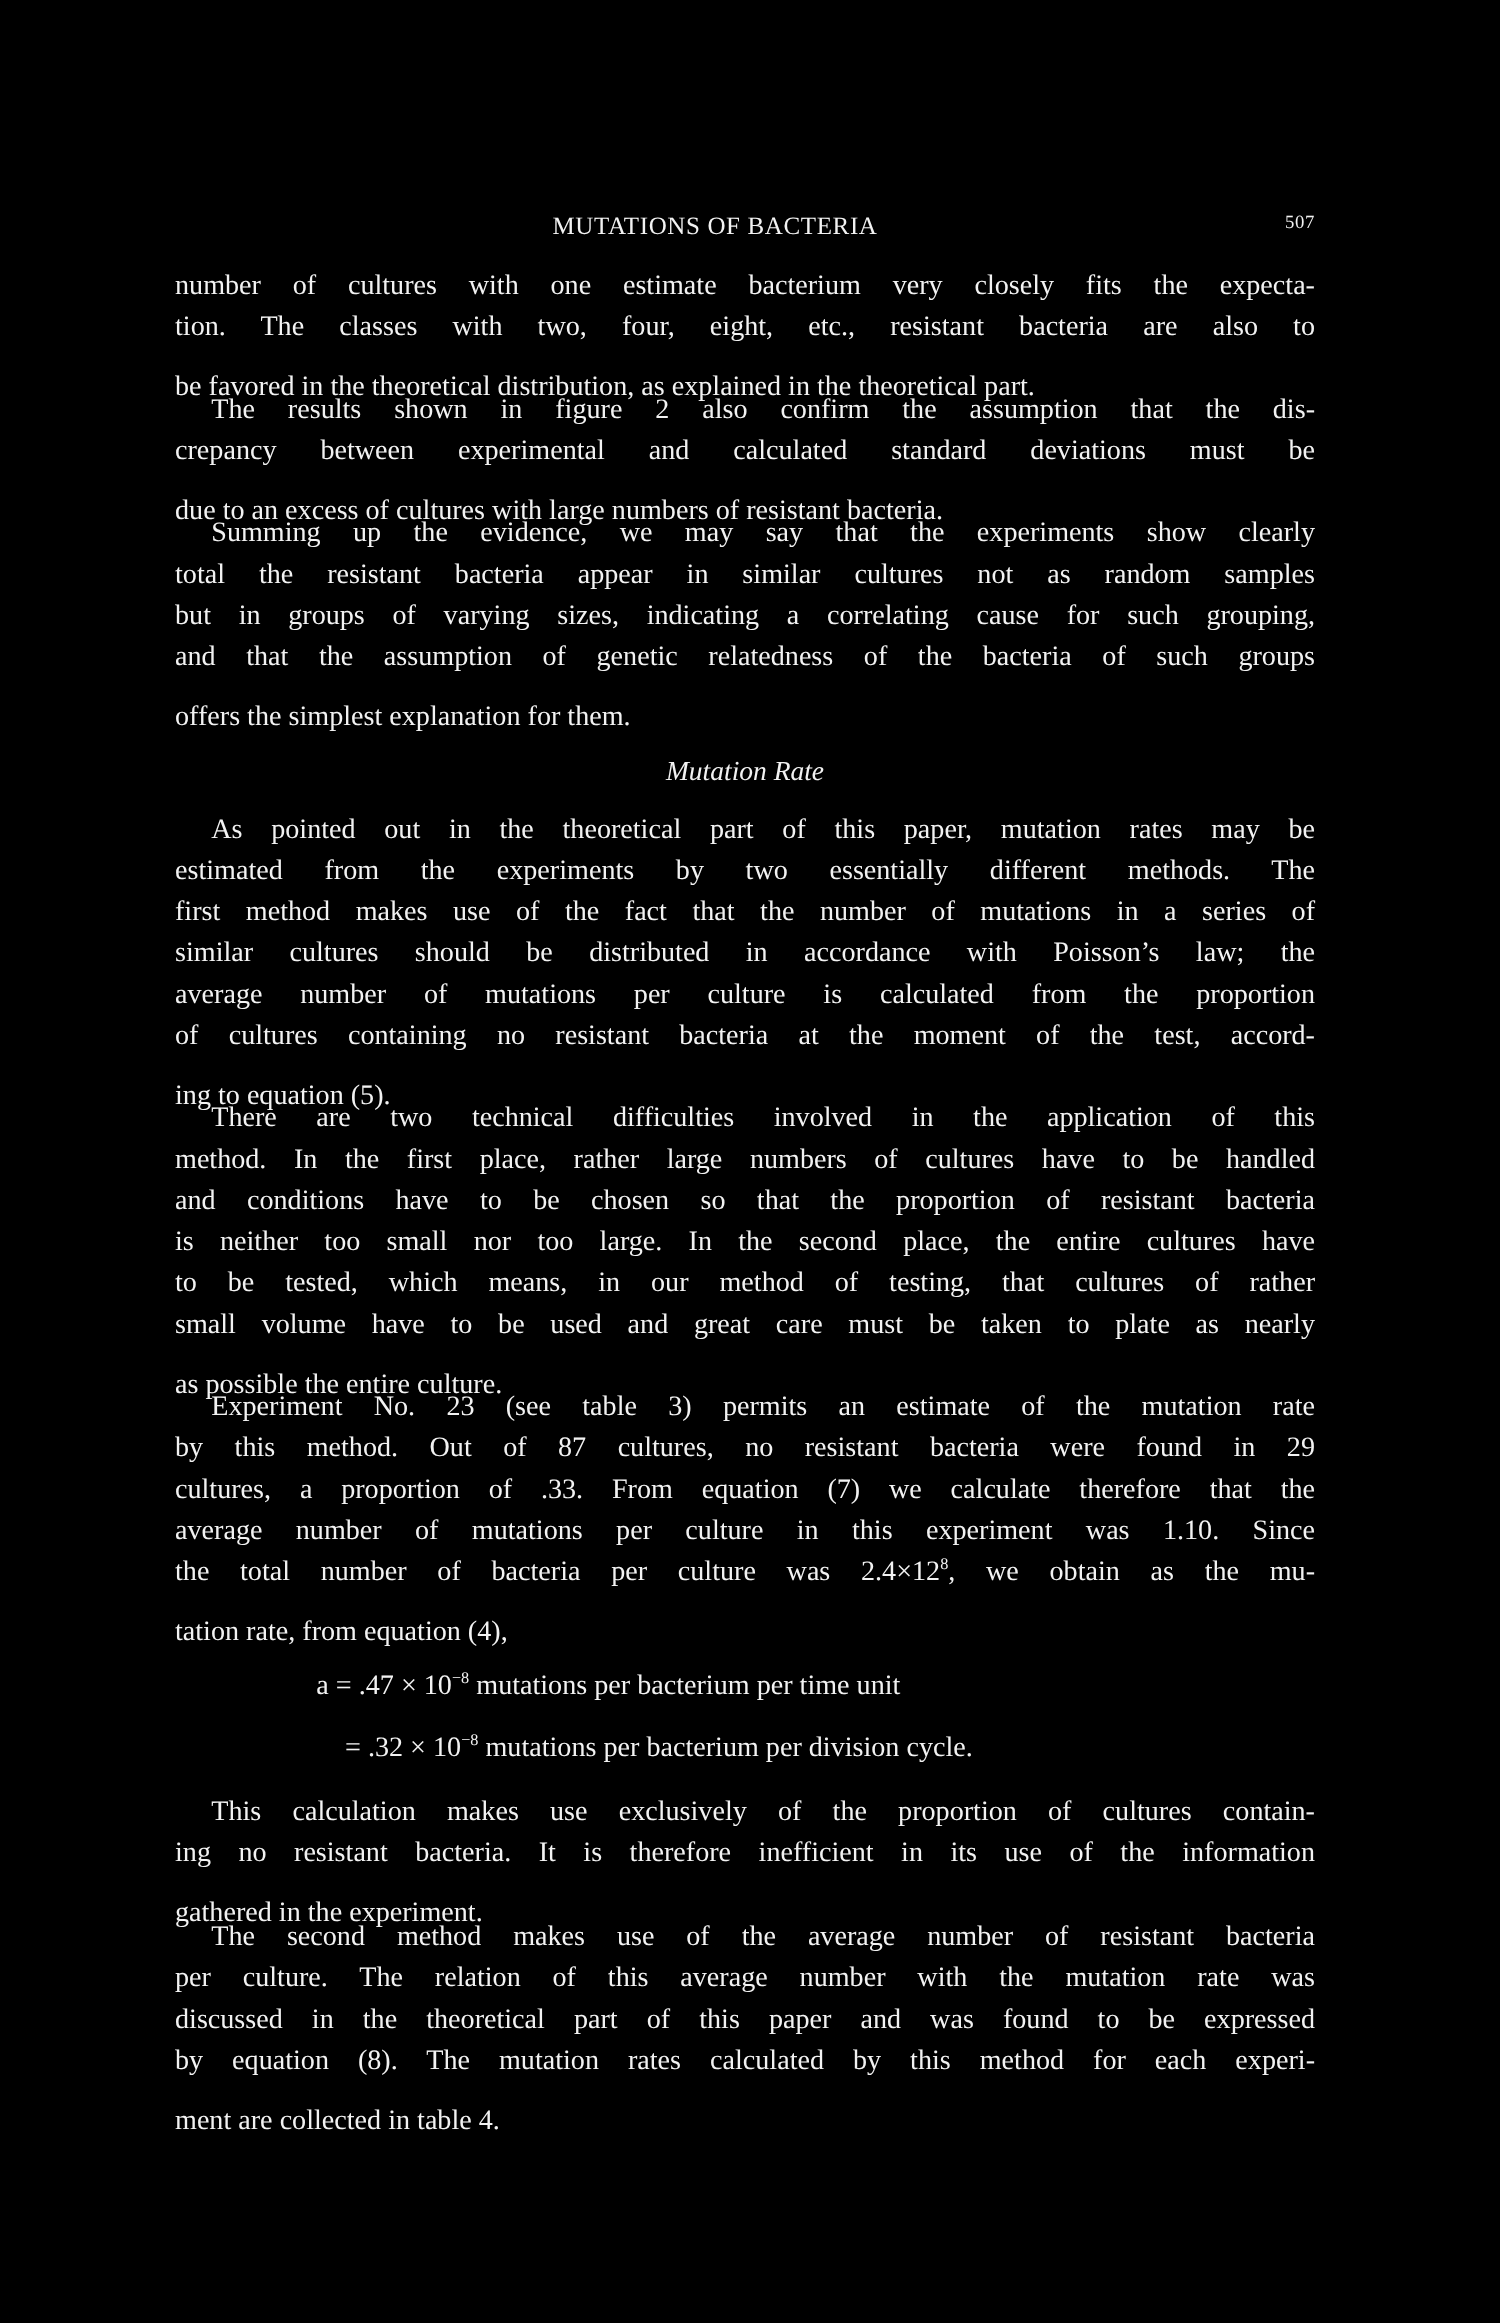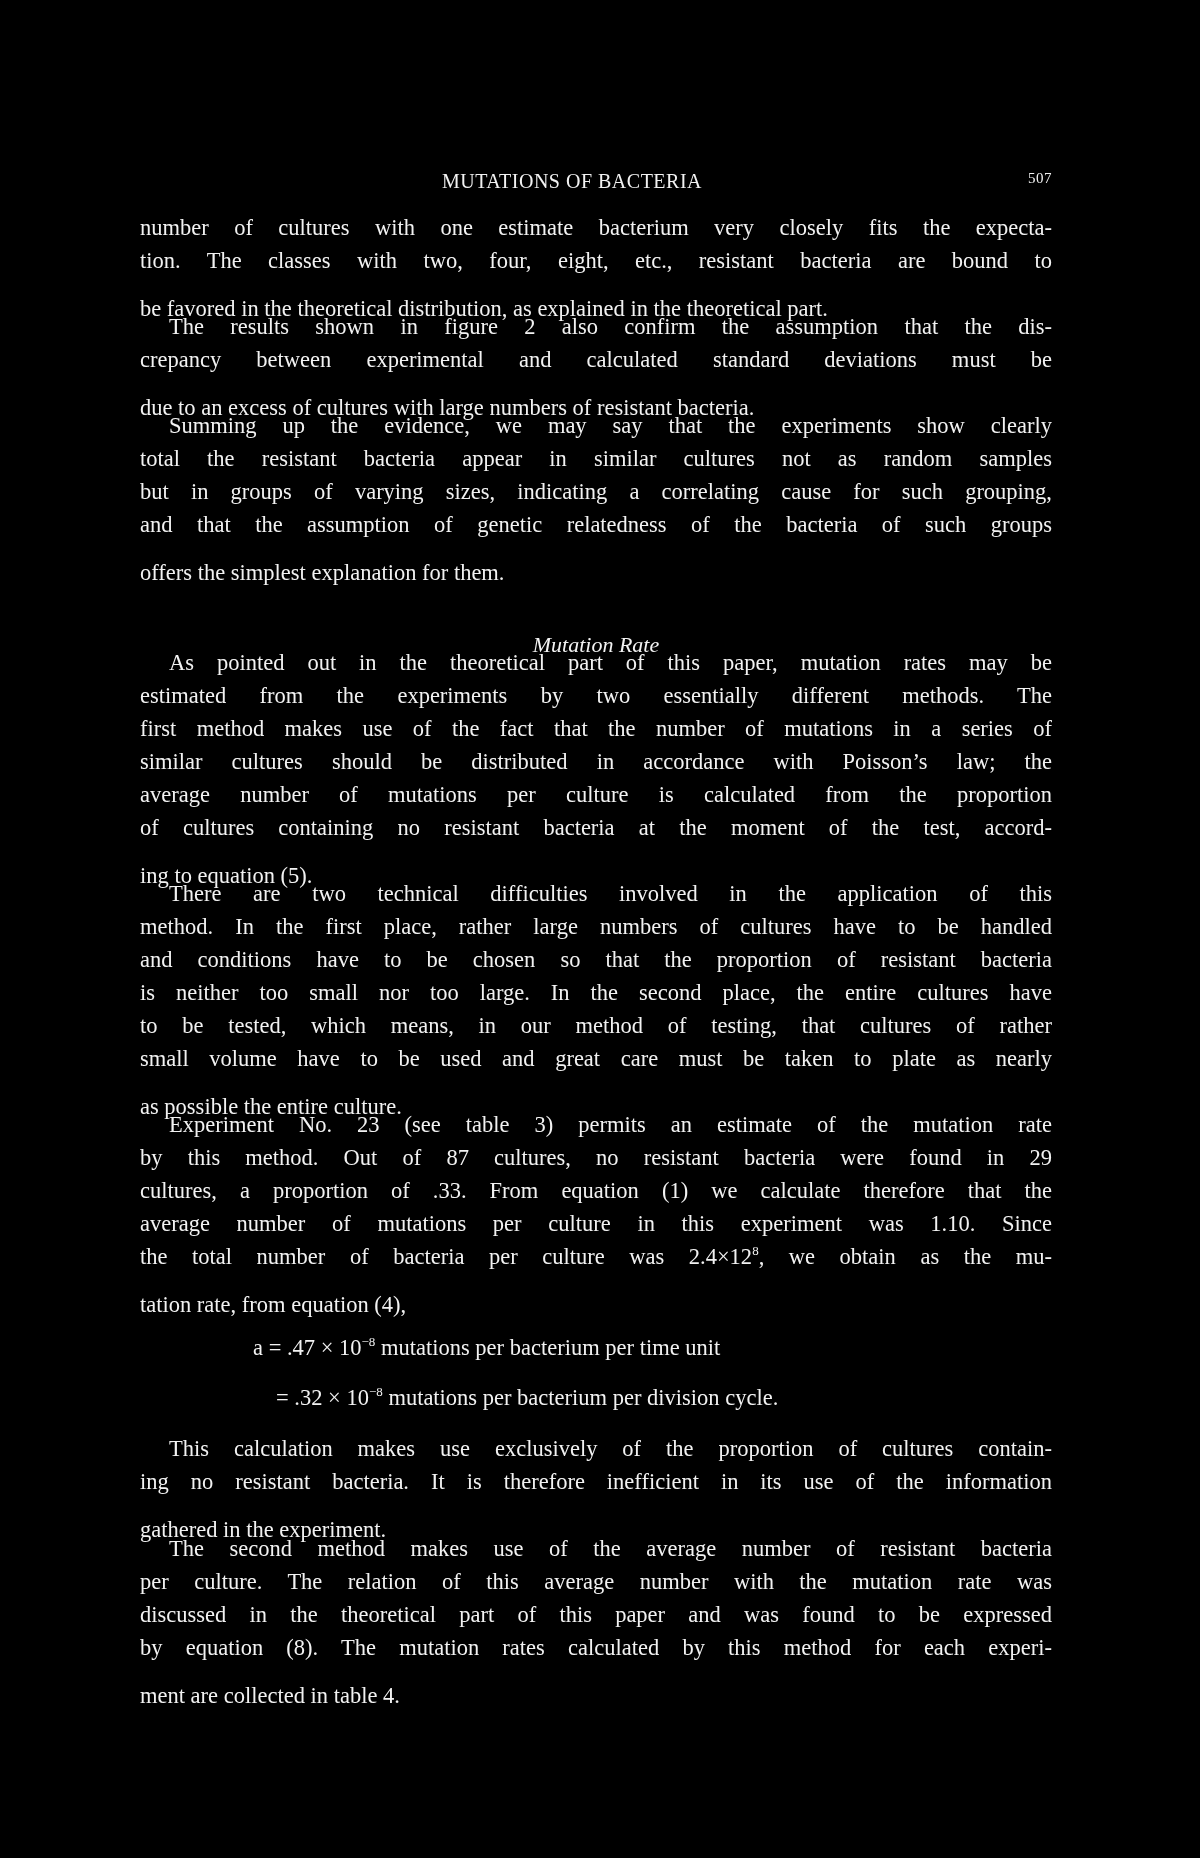--- a/index.html
+++ b/index.html
@@ -16,37 +16,37 @@
   .page-number { position:absolute; right:0; top:0; font-size:15px; }
   .line {
     position:absolute; left:140px; width:912px; height:33px;
     font-size:22.5px; line-height:33px; white-space:nowrap;
     text-align:justify; text-align-last:justify;
   }
   .line.indent { left:169px; width:883px; }
   .line.last { text-align-last:left;margin-top:15px; }
   .section-heading {
     position:absolute; left:140px; width:912px; top:600px;
-    text-align:center; font-style:italic; font-size:22px; line-height:33px;margin-top:28px;
+    text-align:center; font-style:italic; font-size:22px; line-height:33px;
   }
   .equation {
     position:absolute; font-size:22.5px; line-height:33px; white-space:nowrap;
   }
   sup { font-size:13px; vertical-align:9px; line-height:0; }
 </style>
 </head>
 <body>
 
 <div class="page-header">
   <span class="running-title">MUTATIONS OF BACTERIA</span>
   <span class="page-number">507</span>
 </div>
 
 <div class="line" style="top:211px">number of cultures with one estimate bacterium very closely fits the expecta-</div>
-<div class="line" style="top:244px">tion. The classes with two, four, eight, etc., resistant bacteria are bound to</div>
+<div class="line" style="top:244px">tion. The classes with two, four, eight, etc., resistant bacteria are also to</div>
 <div class="line last" style="top:277px">be favored in the theoretical distribution, as explained in the theoretical part.</div>
 
 <div class="line indent" style="top:310px">The results shown in figure 2 also confirm the assumption that the dis-</div>
 <div class="line" style="top:343px">crepancy between experimental and calculated standard deviations must be</div>
 <div class="line last" style="top:376px">due to an excess of cultures with large numbers of resistant bacteria.</div>
 
 <div class="line indent" style="top:409px">Summing up the evidence, we may say that the experiments show clearly</div>
 <div class="line" style="top:442px">total the resistant bacteria appear in similar cultures not as random samples</div>
 <div class="line" style="top:475px">but in groups of varying sizes, indicating a correlating cause for such grouping,</div>
 <div class="line" style="top:508px">and that the assumption of genetic relatedness of the bacteria of such groups</div>
@@ -65,21 +65,21 @@
 <div class="line indent" style="top:877px">There are two technical difficulties involved in the application of this</div>
 <div class="line" style="top:910px">method. In the first place, rather large numbers of cultures have to be handled</div>
 <div class="line" style="top:943px">and conditions have to be chosen so that the proportion of resistant bacteria</div>
 <div class="line" style="top:976px">is neither too small nor too large. In the second place, the entire cultures have</div>
 <div class="line" style="top:1009px">to be tested, which means, in our method of testing, that cultures of rather</div>
 <div class="line" style="top:1042px">small volume have to be used and great care must be taken to plate as nearly</div>
 <div class="line last" style="top:1075px">as possible the entire culture.</div>
 
 <div class="line indent" style="top:1108px">Experiment No. 23 (see table 3) permits an estimate of the mutation rate</div>
 <div class="line" style="top:1141px">by this method. Out of 87 cultures, no resistant bacteria were found in 29</div>
-<div class="line" style="top:1174px">cultures, a proportion of .33. From equation (1) we calculate therefore that the</div>
+<div class="line" style="top:1174px">cultures, a proportion of .33. From equation (7) we calculate therefore that the</div>
 <div class="line" style="top:1207px">average number of mutations per culture in this experiment was 1.10. Since</div>
 <div class="line" style="top:1240px"><span>the total number of bacteria per culture was 2.4×12</span><sup>8</sup><span>, we obtain as the mu-</span></div>
 <div class="line last" style="top:1273px">tation rate, from equation (4),</div>
 
 <div class="equation" style="left:253px; top:1331px">
   <span>a</span>
   <span>=</span>
   <span>.47</span>
   <span>×</span>
   <span>10</span><sup>−8</sup>

